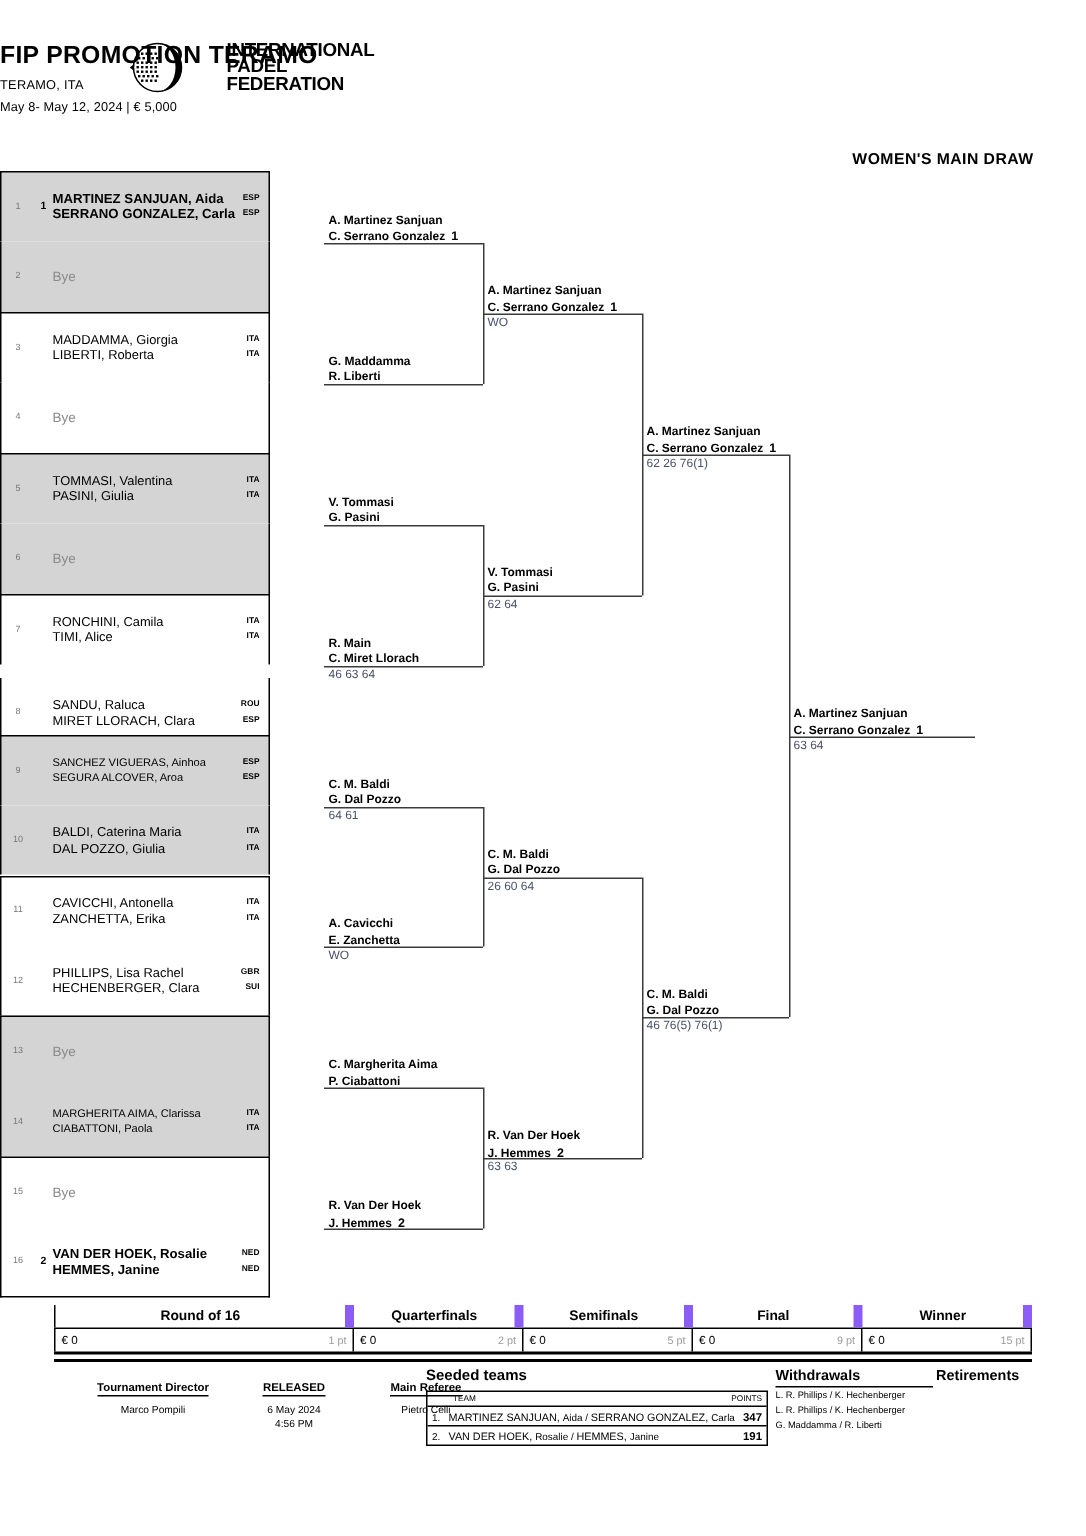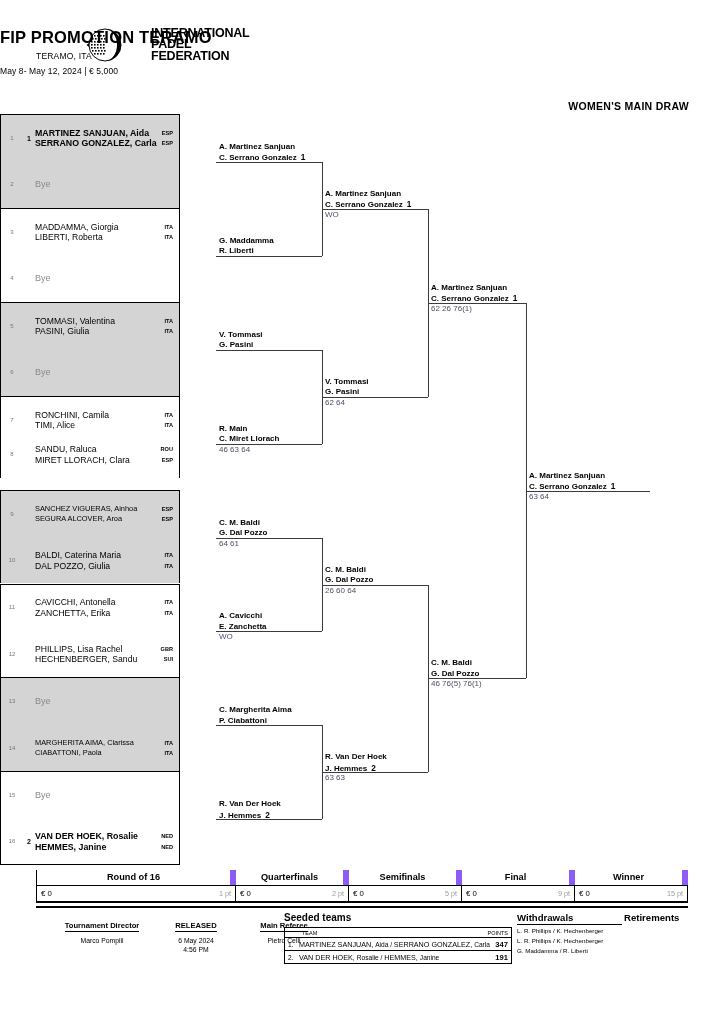--- a/index.html
+++ b/index.html
@@ -14,21 +14,21 @@
   .page { position: relative; width: 724px; height: 1024px; }
 
   
   .header { position: absolute; left: 0; top: 0; width: 724px; height: 90px; }
   .logo-wrap { position: absolute; left: 86px; top: 24px; display: flex; align-items: center; gap: 23px; }
   .logo-mark { width: 42px; height: 42px; position: relative; }
   .logo-text { font-size: 12.5px; font-weight: bold; line-height: 11.5px; letter-spacing: -0.2px; }
   .logo-text div { white-space: nowrap; }
   .title-block { position: absolute; left: 0; top: 28px; width: 724px; text-align: left; }
   .ev-title { font-size: 16.5px; font-weight: bold; letter-spacing: 0.2px; }
-  .ev-city { font-size: 8.5px; margin-top: 4px; letter-spacing: 0.2px; margin-left: 36px; }
+  .ev-city { font-size: 8.5px; margin-top: 4px; letter-spacing: 0.2px; }
   .ev-dates { font-size: 8.5px; margin-top: 5px; letter-spacing: 0.1px; }
 
   .draw-label {
     position: absolute; right: 35px; top: 100px;
     font-size: 10.5px; font-weight: bold; letter-spacing: 0.3px;
   }
 
   
   .bracket { position: absolute; left: 0; top: 0; width: 724px; height: 1024px; }
   .r16-row {
@@ -231,21 +231,21 @@
         <div class="r16-seedno">7</div>
         <div class="r16-names">
           <div class="n1">RONCHINI, Camila</div>
           <div class="n2">TIMI, Alice</div>
         </div>
         <div class="r16-ctry">
           <div>ITA</div>
           <div>ITA</div>
         </div>
       </div>
-      <div class="r16-row" style="top:431px; height:46.95px;padding-left:24px;">
+      <div class="r16-row" style="top:452px; height:46.95px;padding-left:24px;">
         <div class="r16-seedno">8</div>
         <div class="r16-names">
           <div class="n1">SANDU, Raluca</div>
           <div class="n2">MIRET LLORACH, Clara</div>
         </div>
         <div class="r16-ctry">
           <div>ROU</div>
           <div>ESP</div>
         </div>
       </div>
@@ -279,21 +279,21 @@
         </div>
         <div class="r16-ctry">
           <div>ITA</div>
           <div>ITA</div>
         </div>
       </div>
       <div class="r16-row" style="top:630.45px; height:46.95px;">
         <div class="r16-seedno">12</div>
         <div class="r16-names">
           <div class="n1">PHILLIPS, Lisa Rachel</div>
-          <div class="n2">HECHENBERGER, Sandu</div>
+          <div class="n2">HECHENBERGER, Clara</div>
         </div>
         <div class="r16-ctry">
           <div>GBR</div>
           <div>SUI</div>
         </div>
       </div>
       <div class="r16-row shade topline" style="top:677.4000000000001px; height:46.95px;">
         <div class="r16-seedno">13</div>
         <div class="r16-bye">Bye</div>
       </div>

